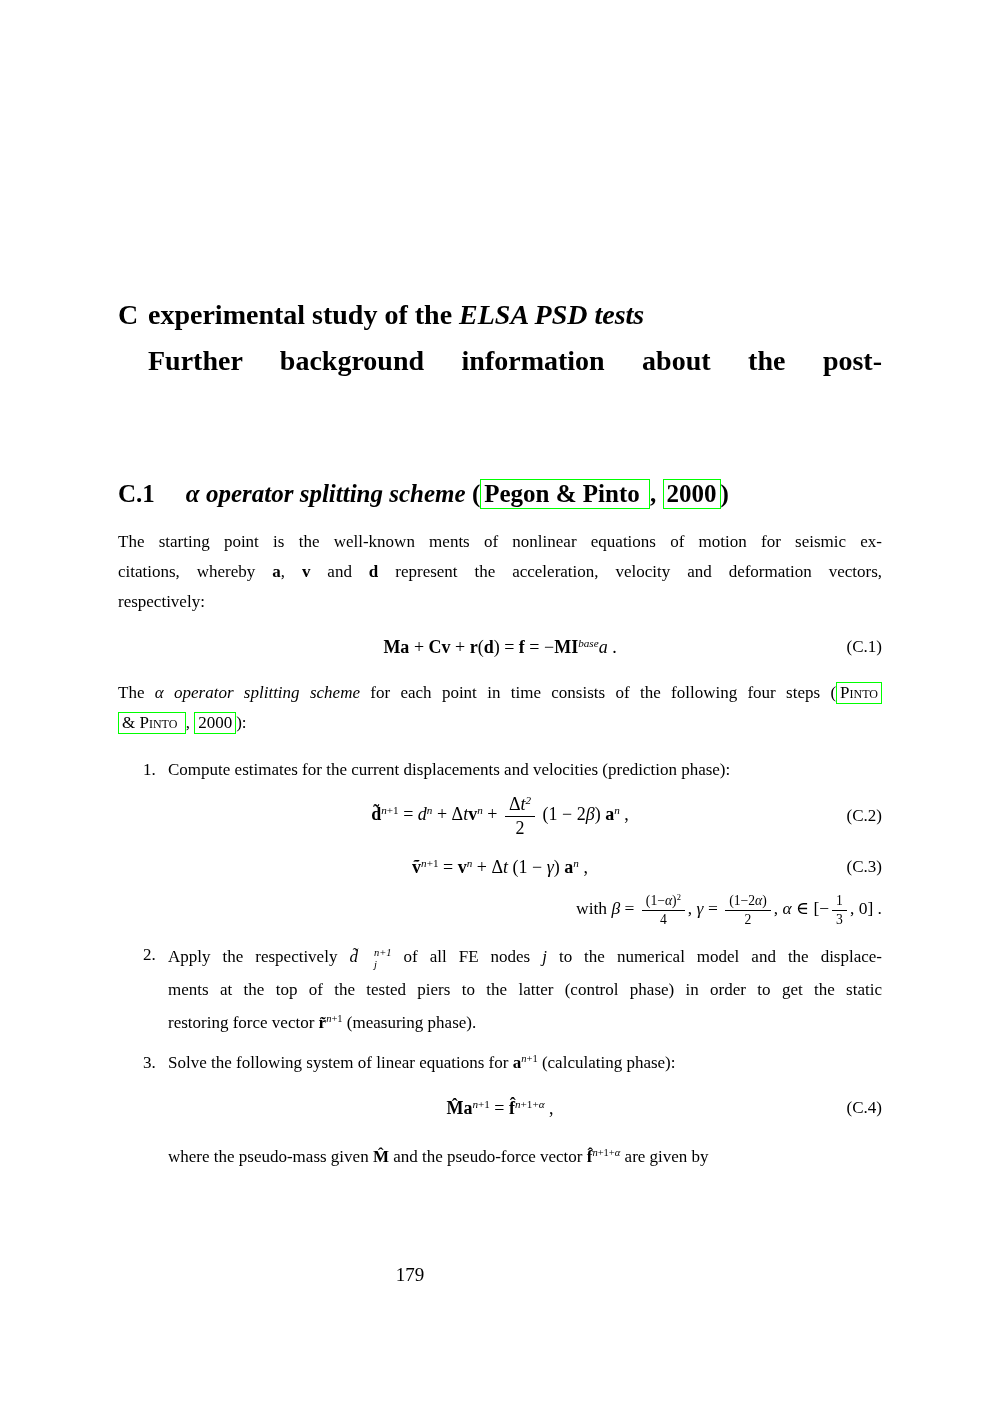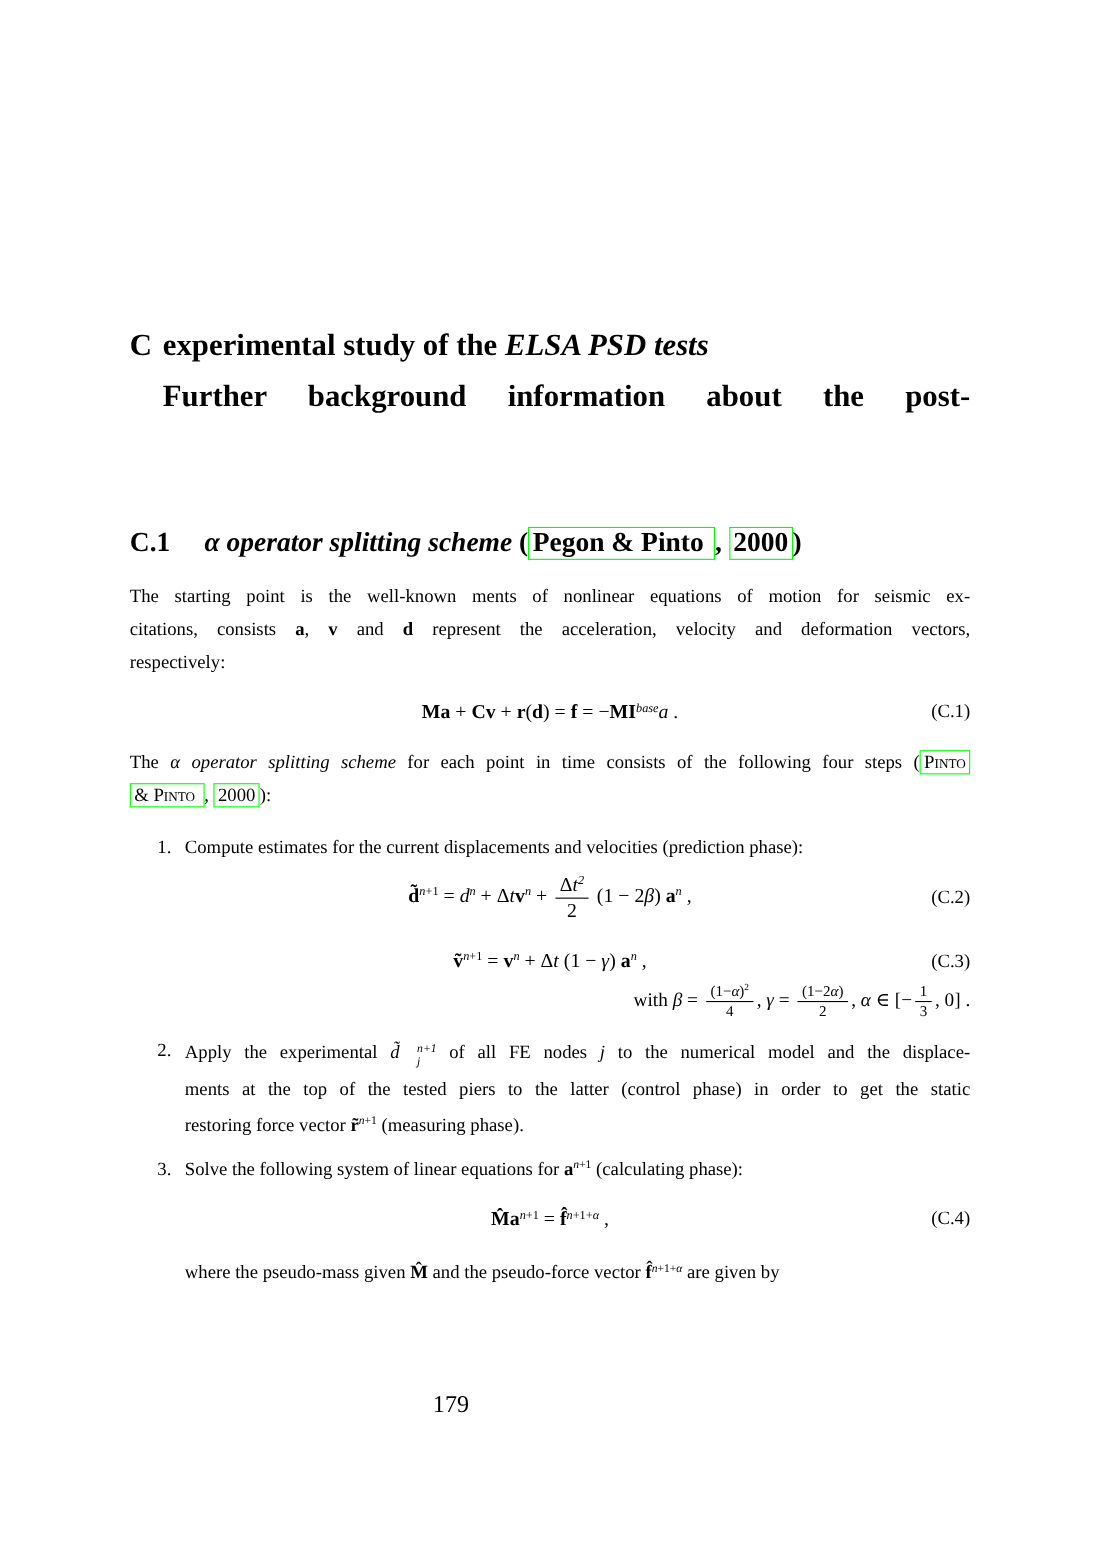--- a/index.html
+++ b/index.html
@@ -40,40 +40,40 @@
   sup, sub, .ss-sup, .ss-sub { font-weight:normal; }
   .supsub { display:inline-block; vertical-align:-0.55em; font-size:0.62em;
             line-height:1.15; text-align:left; margin-left:16px; }
   .ss-sup, .ss-sub { display:block; }
   .frac { display:inline-block; vertical-align:middle; text-align:center; margin:0 3px; }
   .fnum { display:block; padding:0 4px 1px; border-bottom:1.3px solid #000; line-height:1.15; }
   .fden { display:block; padding-top:1px; line-height:1.15; }
   .frac-small { font-size:0.78em; }
   .cite-box { border:1.6px solid #00ff00; padding:0 3px 1px 3px; }
   .pageno { position:absolute; left:0; top:1264px; width:820px;
-            text-align:center; font-size:22px; }
+            text-align:center; font-size:19px; }
 </style>
 </head>
 <body>
 
 <div class="page">
 
   <div class="h1">
     <span class="h1-label">C</span>
     <div class="h1-line"><span>experimental study of the </span><span class="st-i">ELSA PSD tests</span></div>
     <div class="h1-line just">Further background information about the post-</div>
   </div>
 
   <div class="section">
     <span class="sec-label">C.1</span><span><span class="st-i">α</span><span> </span><span class="st-i">operator splitting scheme</span><span> (</span><span class="cite-box">Pegon &amp; Pinto </span><span>, </span><span class="cite-box">2000</span><span>)</span></span>
   </div>
 
   <div class="para" style="top:527px;">
     <div class="line just"><span>The starting point is the well-known ments of nonlinear equations of motion for seismic ex-</span></div>
-    <div class="line just"><span>citations, consists </span><span class="st-b">a</span><span>, </span><span class="st-b">v</span><span> and </span><span class="st-b">d</span><span> represent the acceleration, velocity and deformation vectors,</span></div>
+    <div class="line just"><span>citations, whereby </span><span class="st-b">a</span><span>, </span><span class="st-b">v</span><span> and </span><span class="st-b">d</span><span> represent the acceleration, velocity and deformation vectors,</span></div>
     <div class="line"><span>respectively:</span></div>
   </div>
 
   <div class="eq" style="top:628px; height:38px;">
     <span><span class="st-b">Ma</span><span> + </span><span class="st-b">Cv</span><span> + </span><span class="st-b">r</span><span>(</span><span class="st-b">d</span><span>) = </span><span class="st-b">f</span><span> = −</span><span class="st-b">MI<sup><span class="st-i">base</span></sup></span><span class="st-i">a</span><span> .</span></span>
     <span class="eq-no">(C.1)</span>
   </div>
 
   <div class="para" style="top:678px;">
     <div class="line just"><span>The </span><span class="st-i">α</span><span> </span><span class="st-i">operator splitting scheme</span><span> for each point in time consists of the following four steps (</span><span class="cite-box st-sc">Pinto</span></div>
@@ -85,33 +85,33 @@
     <div class="item-body">
       <div class="line"><span>Compute estimates for the current displacements and velocities (prediction phase):</span></div>
     </div>
   </div>
 
   <div class="eq" style="top:786px; height:60px;">
     <span><span class="st-b">d̃<sup><span class="st-i">n</span><span>+1</span></sup></span><span> = </span><span class="st-i">d<sup><span class="st-i">n</span></sup></span><span> + Δ</span><span class="st-i">t</span><span class="st-b">v<sup><span class="st-i">n</span></sup></span><span> + </span><span class="frac"><span class="fnum"><span>Δ</span><span class="st-i">t<sup><span>2</span></sup></span></span><span class="fden"><span>2</span></span></span><span> (1 − 2</span><span class="st-i">β</span><span>) </span><span class="st-b">a<sup><span class="st-i">n</span></sup></span><span> ,</span></span>
     <span class="eq-no">(C.2)</span>
   </div>
 
-  <div class="eq" style="top:850px; height:34px;align-items:flex-end;">
+  <div class="eq" style="top:850px; height:34px;">
     <span><span class="st-b">ṽ<sup><span class="st-i">n</span><span>+1</span></sup></span><span> = </span><span class="st-b">v<sup><span class="st-i">n</span></sup></span><span> + Δ</span><span class="st-i">t</span><span> (1 − </span><span class="st-i">γ</span><span>) </span><span class="st-b">a<sup><span class="st-i">n</span></sup></span><span> ,</span></span>
     <span class="eq-no">(C.3)</span>
   </div>
 
   <div class="eqline" style="top:888px; height:44px;">
     <span><span>with </span><span class="st-i">β</span><span> = </span><span class="frac frac-small"><span class="fnum"><span>(1−</span><span class="st-i">α</span><span>)<sup><span>2</span></sup></span></span><span class="fden"><span>4</span></span></span><span>,  </span><span class="st-i">γ</span><span> = </span><span class="frac frac-small"><span class="fnum"><span>(1−2</span><span class="st-i">α</span><span>)</span></span><span class="fden"><span>2</span></span></span><span>,  </span><span class="st-i">α</span><span> ∈ [−</span><span class="frac frac-small"><span class="fnum"><span>1</span></span><span class="fden"><span>3</span></span></span><span>, 0] .</span></span>
   </div>
 
   <div class="item item-wide" style="top:940px;">
     <span class="item-num">2.</span>
     <div class="item-body">
-      <div class="line just"><span>Apply the experimental </span><span class="st-i">d̃<span class="supsub"><span class="ss-sup"><span class="st-i">n</span><span>+1</span></span><span class="ss-sub"><span class="st-i">j</span></span></span></span><span> of all FE nodes </span><span class="st-i">j</span><span> to the numerical model and the displace-</span></div>
+      <div class="line just"><span>Apply the respectively </span><span class="st-i">d̃<span class="supsub"><span class="ss-sup"><span class="st-i">n</span><span>+1</span></span><span class="ss-sub"><span class="st-i">j</span></span></span></span><span> of all FE nodes </span><span class="st-i">j</span><span> to the numerical model and the displace-</span></div>
       <div class="line just"><span>ments at the top of the tested piers to the latter (control phase) in order to get the static</span></div>
       <div class="line"><span>restoring force vector </span><span class="st-b">r̃<sup><span class="st-i">n</span><span>+1</span></sup></span><span> (measuring phase).</span></div>
     </div>
   </div>
 
   <div class="item" style="top:1048px;">
     <span class="item-num">3.</span>
     <div class="item-body">
       <div class="line"><span>Solve the following system of linear equations for </span><span class="st-b">a<sup><span class="st-i">n</span><span>+1</span></sup></span><span> (calculating phase):</span></div>
     </div>

